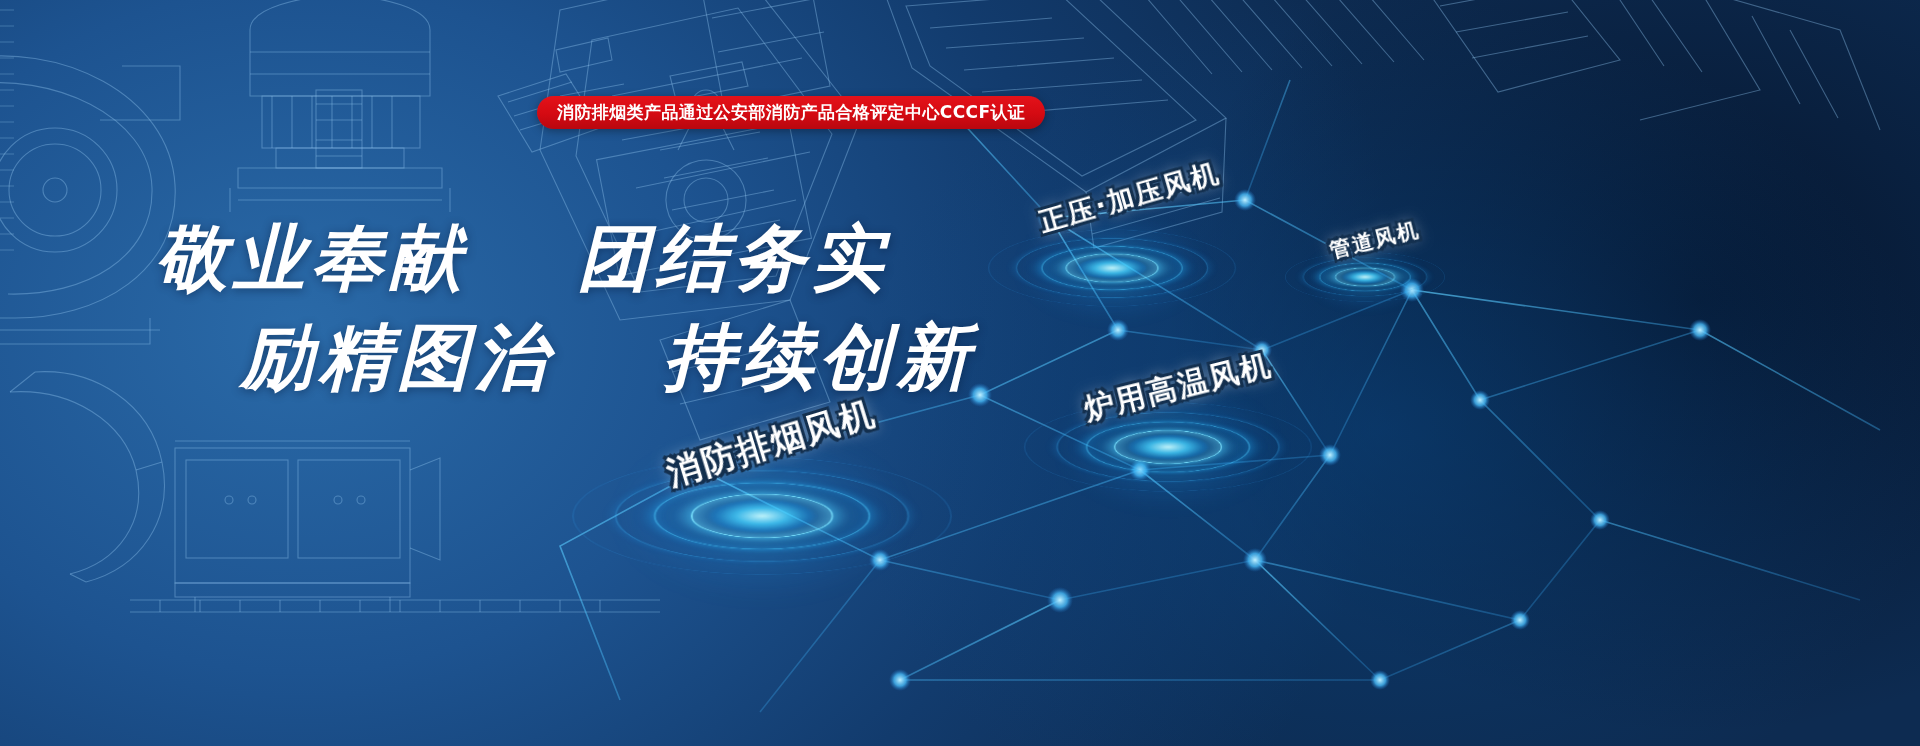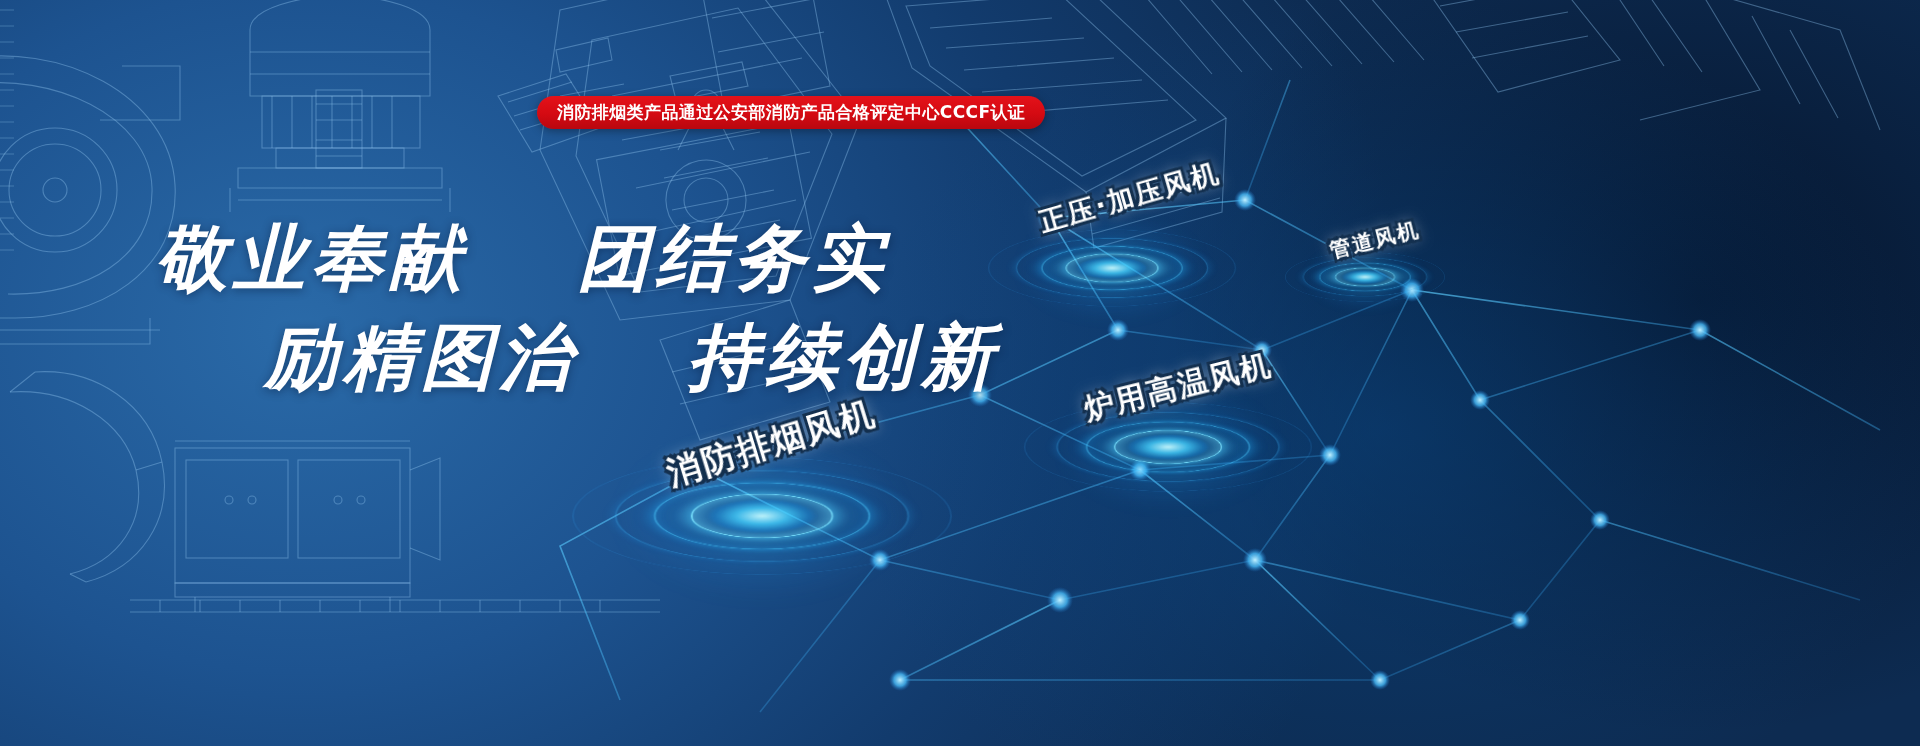--- a/index.html
+++ b/index.html
@@ -72,21 +72,21 @@
     color:#ffffff;
     font-family:"DejaVu Serif", serif;
     font-weight:700;
     font-size:72px;
     line-height:1.38;
     letter-spacing:6px;
     white-space:nowrap;
     font-style:italic;
     text-shadow:0 2px 10px rgba(0,20,50,0.45);
   }
-  .slogan-line.l2 { margin-left:110px; }
+  .slogan-line.l2 { margin-left:86px; }
   .slogan-gap { display:inline-block; width:48px; }
 
   
   .cert-badge {
     position:absolute; left:537px; top:96px;
     height:33px; padding:0 20px;
     display:flex; align-items:center; justify-content:flex-end;
     background:linear-gradient(180deg,#e4121a 0%, #d40a12 55%, #b9070f 100%);
     border-radius:17px;
     box-shadow:0 2px 10px rgba(0,0,0,0.35);

